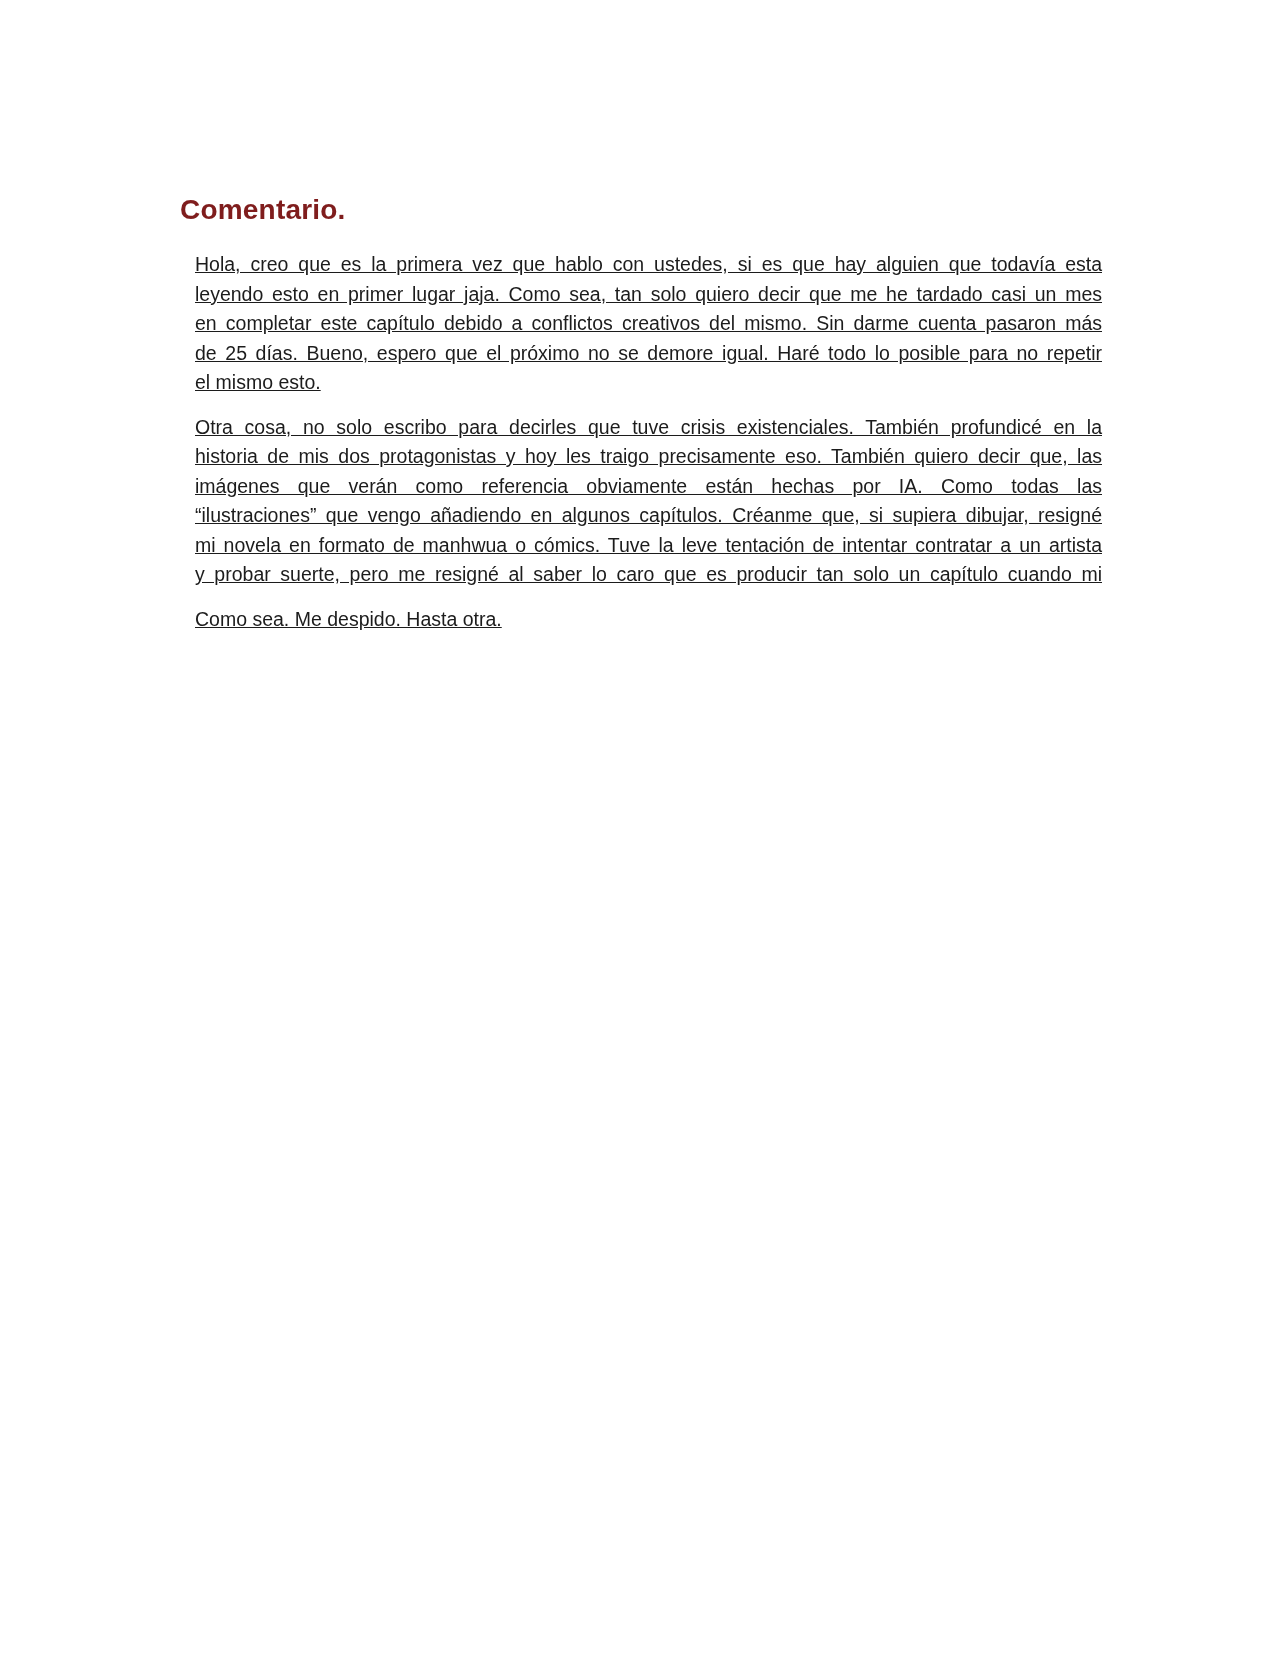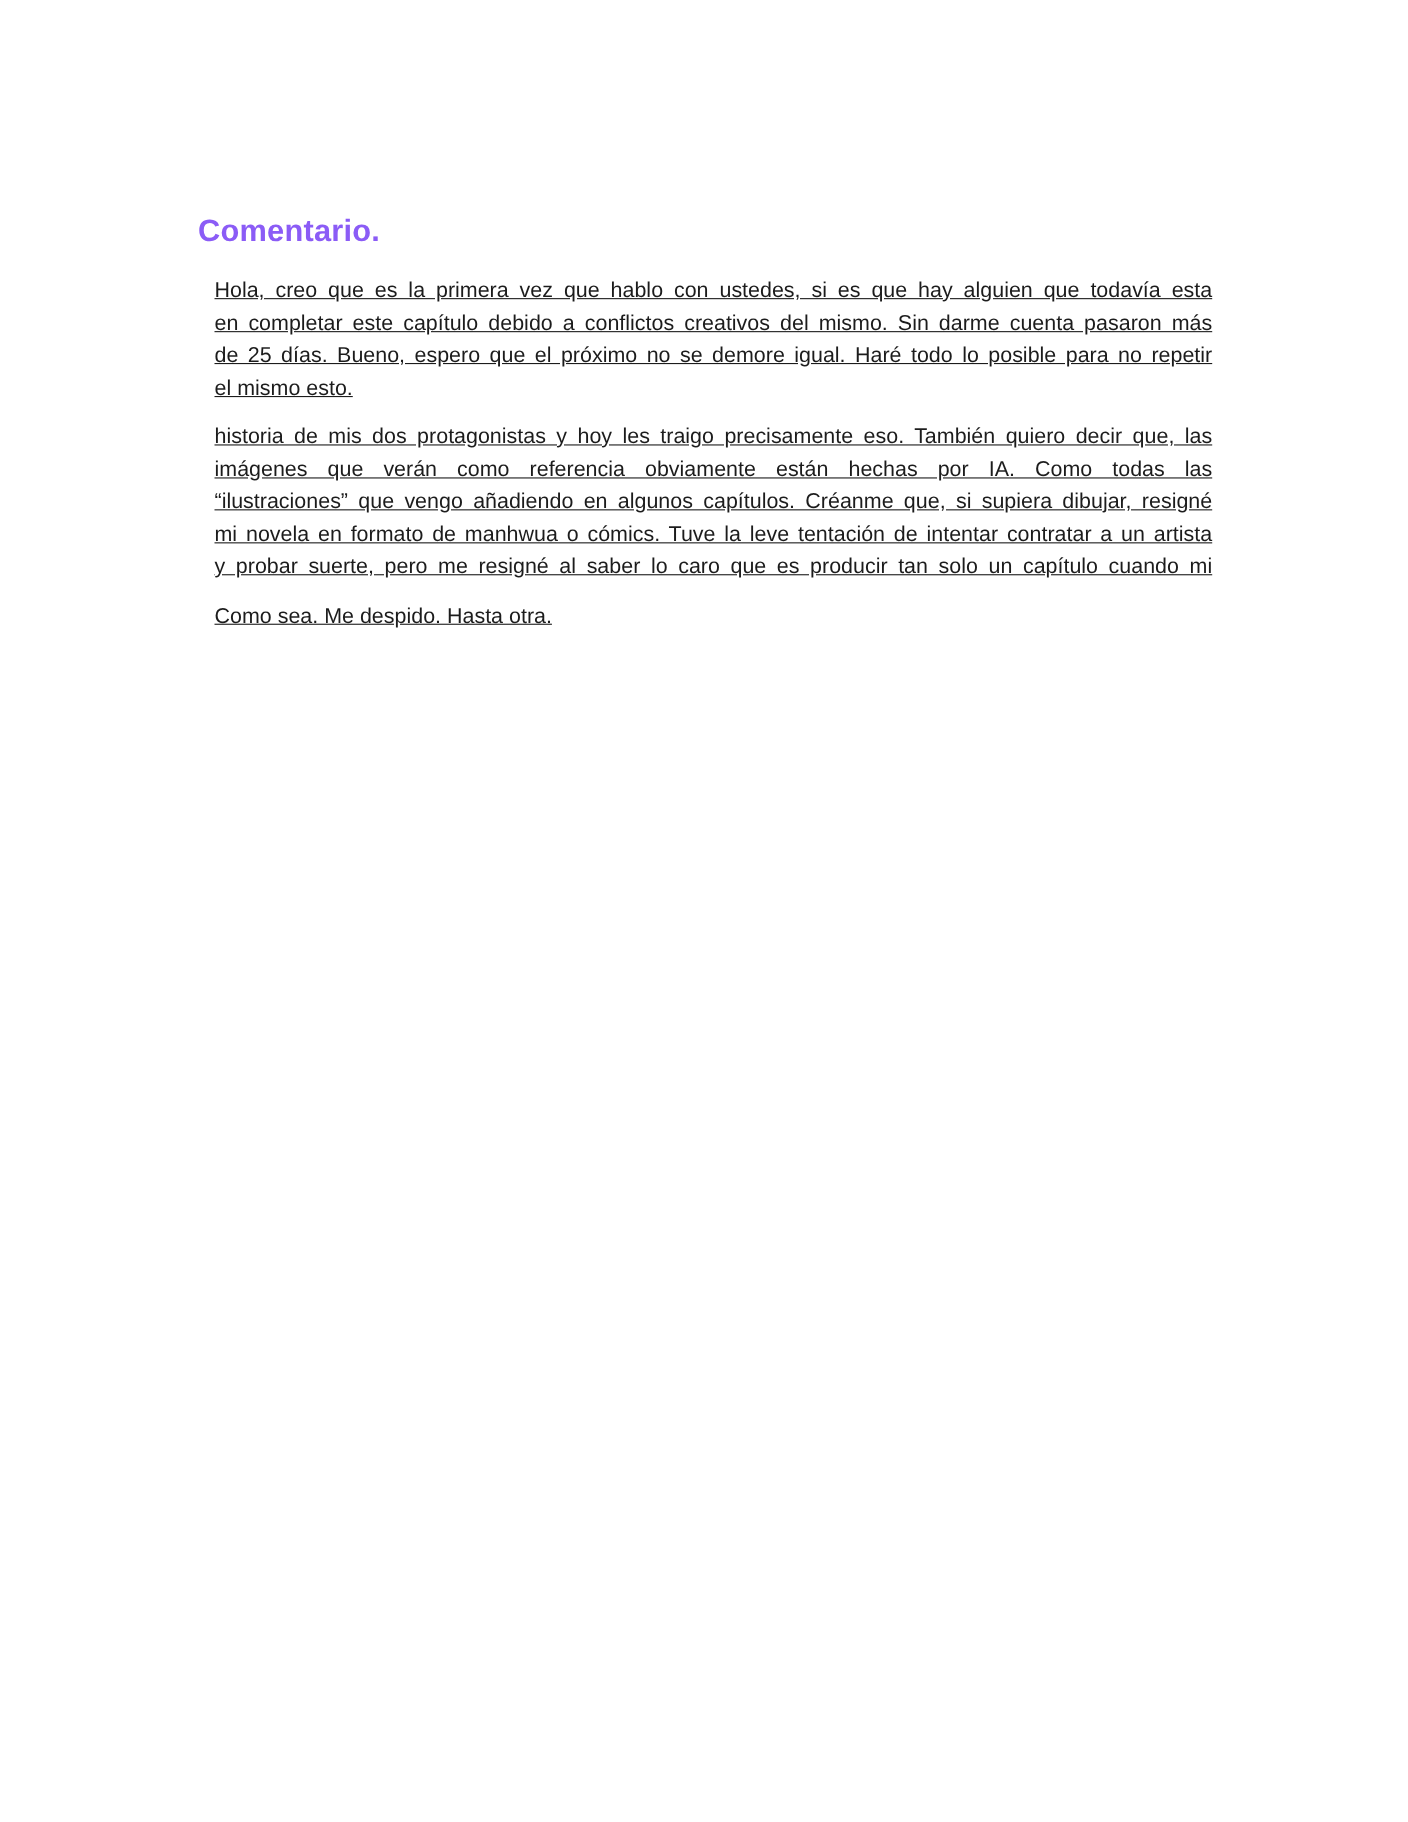--- a/index.html
+++ b/index.html
@@ -21,21 +21,21 @@
     top: 194px;
     width: 922px;
     color: #1c1c1c;
   }
   .heading {
     margin: 0 0 24px 0;
     font-size: 28px;
     line-height: 32px;
     font-weight: 700;
     letter-spacing: 0.2px;
-    color: #8b5cf6;
+    color: #7f1d1d;
     text-align: left;
   }
   .paragraph {
     margin: 0 0 15px 15px;
     text-decoration: underline;
   }
   .line {
     font-size: 19.5px;
     line-height: 29.5px;
     text-align: justify;
@@ -48,25 +48,27 @@
 </style>
 </head>
 <body>
 
 <div class="page" style="background: rgb(255, 255, 255);">
   <div class="content" style="color: rgb(28, 28, 28);">
     <h1 class="heading">Comentario.</h1>
     <div id="paragraphs">
         <div class="paragraph">
           <div class="line">Hola, creo que es la primera vez que hablo con ustedes, si es que hay alguien que todavía esta</div>
+          <div class="line">leyendo esto en primer lugar jaja. Como sea, tan solo quiero decir que me he tardado casi un mes</div>
           <div class="line">en completar este capítulo debido a conflictos creativos del mismo. Sin darme cuenta pasaron más</div>
           <div class="line">de 25 días. Bueno, espero que el próximo no se demore igual. Haré todo lo posible para no repetir</div>
           <div class="line line-last">el mismo esto.</div>
         </div>
         <div class="paragraph">
+          <div class="line">Otra cosa, no solo escribo para decirles que tuve crisis existenciales. También profundicé en la</div>
           <div class="line">historia de mis dos protagonistas y hoy les traigo precisamente eso. También quiero decir que, las</div>
           <div class="line">imágenes que verán como referencia obviamente están hechas por IA. Como todas las</div>
           <div class="line">“ilustraciones” que vengo añadiendo en algunos capítulos. Créanme que, si supiera dibujar, resigné</div>
           <div class="line">mi novela en formato de manhwua o cómics. Tuve la leve tentación de intentar contratar a un artista</div>
           <div class="line">y probar suerte, pero me resigné al saber lo caro que es producir tan solo un capítulo cuando mi</div>
         </div>
         <div class="paragraph">
           <div class="line line-last">Como sea. Me despido. Hasta otra.</div>
         </div>
       </div>

